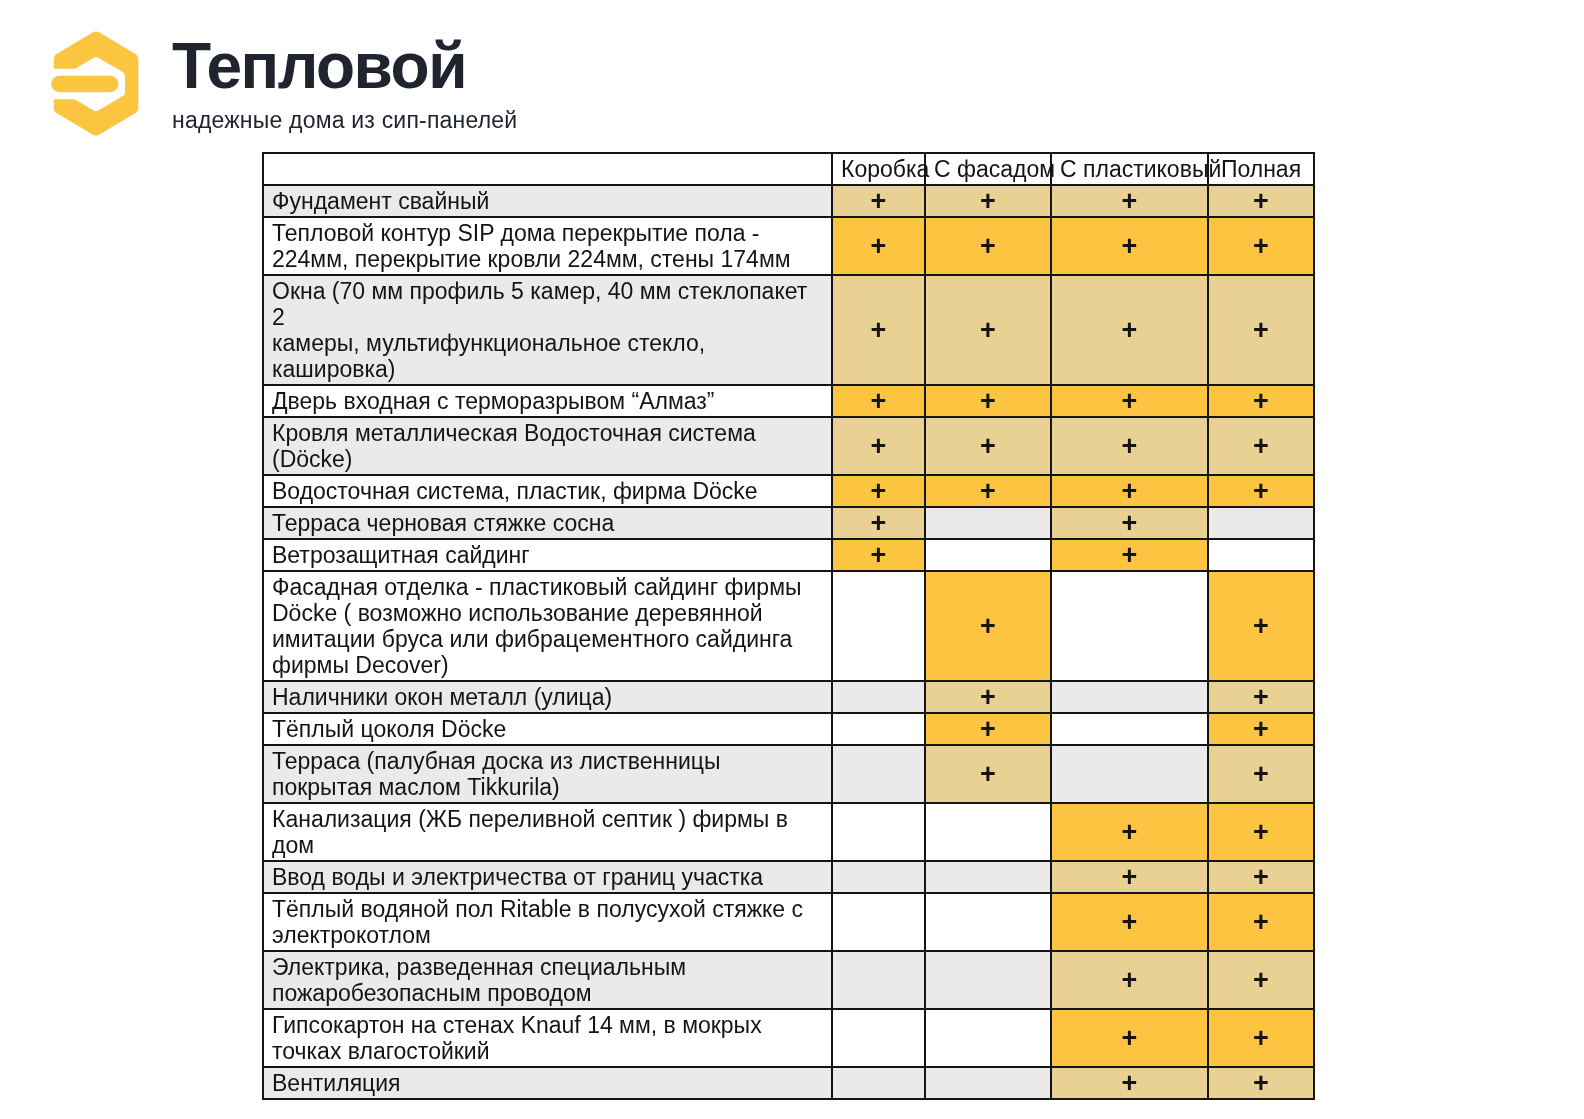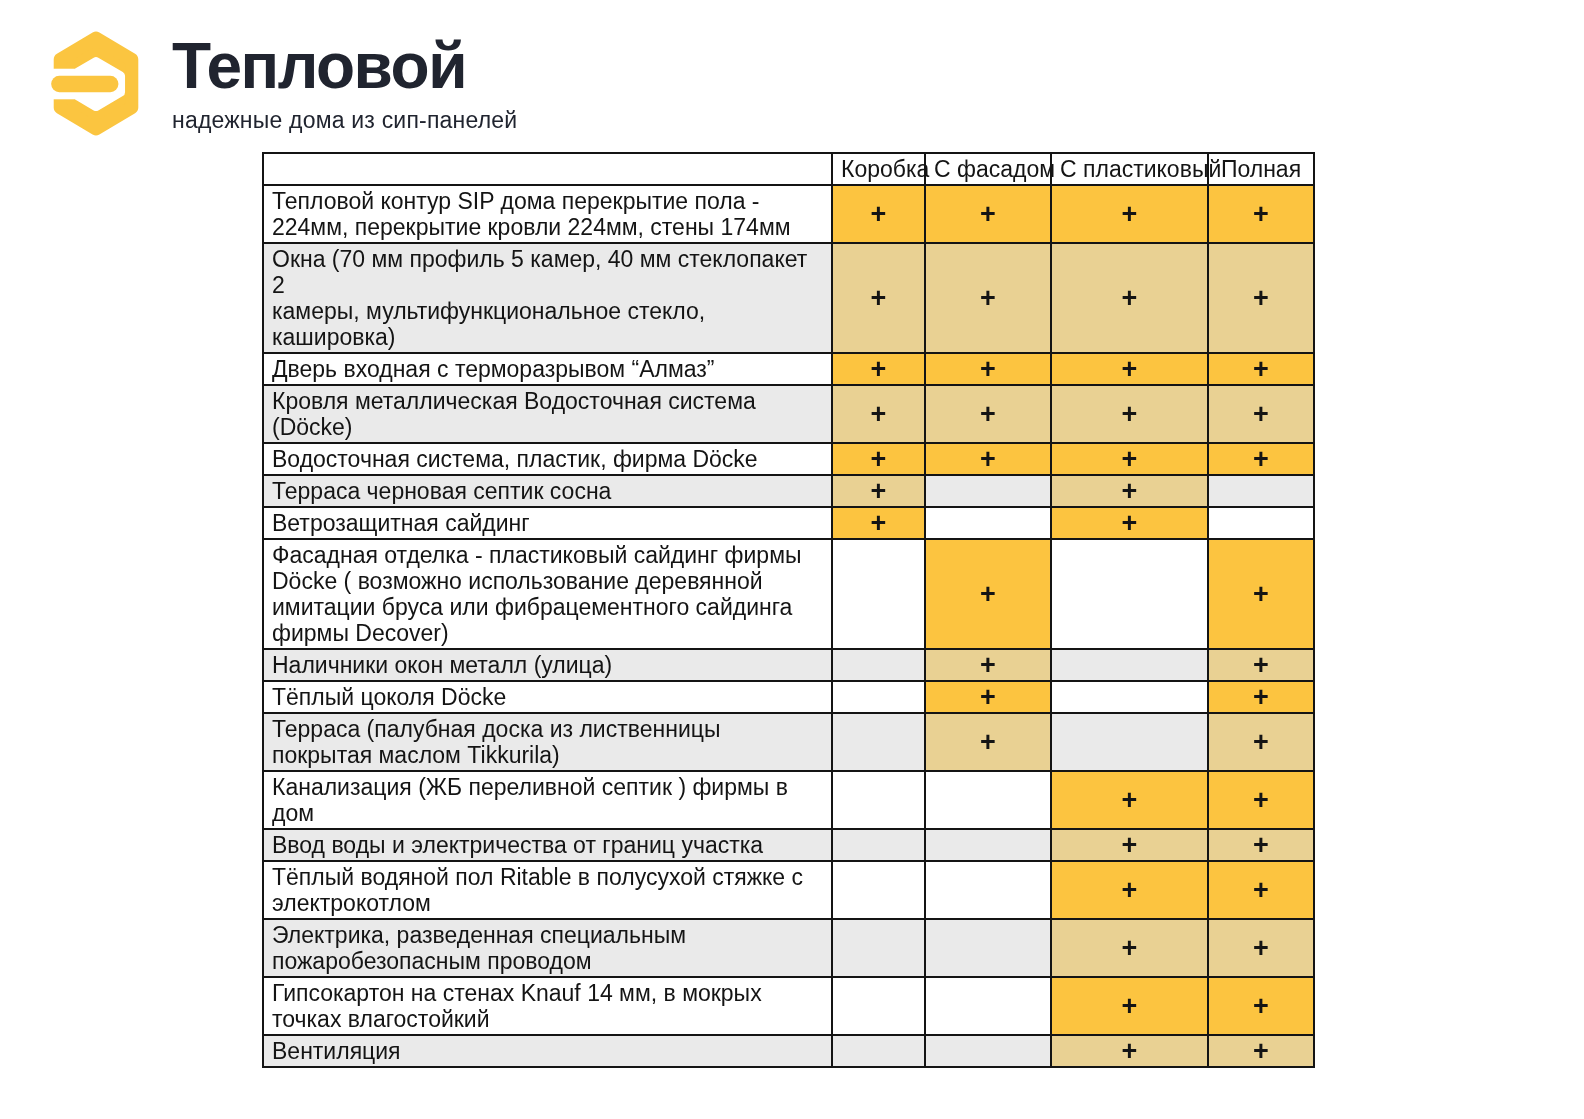--- a/index.html
+++ b/index.html
@@ -109,20 +109,27 @@
   <thead>
     <tr>
       <th class="corner"></th>
       <th class="pkg">Коробка</th>
       <th class="pkg">С фасадом</th>
       <th class="pkg">С пластиковый</th>
       <th class="pkg">Полная</th>
     </tr>
   </thead>
   <tbody>
+      <tr class="row-odd">
+        <td class="feature">Фундамент свайный</td>
+        <td class="cell mark">+</td>
+        <td class="cell mark">+</td>
+        <td class="cell mark">+</td>
+        <td class="cell mark">+</td>
+      </tr>
       <tr class="row-even">
         <td class="feature">Тепловой контур SIP дома перекрытие пола -
 224мм, перекрытие кровли 224мм, стены 174мм</td>
         <td class="cell mark">+</td>
         <td class="cell mark">+</td>
         <td class="cell mark">+</td>
         <td class="cell mark">+</td>
       </tr>
       <tr class="row-odd">
         <td class="feature">Окна (70 мм профиль 5 камер, 40 мм стеклопакет 2
@@ -149,21 +156,21 @@
         <td class="cell mark">+</td>
       </tr>
       <tr class="row-even">
         <td class="feature">Водосточная система, пластик, фирма Döcke</td>
         <td class="cell mark">+</td>
         <td class="cell mark">+</td>
         <td class="cell mark">+</td>
         <td class="cell mark">+</td>
       </tr>
       <tr class="row-odd">
-        <td class="feature">Терраса черновая септик сосна</td>
+        <td class="feature">Терраса черновая стяжке сосна</td>
         <td class="cell mark">+</td>
         <td class="cell"></td>
         <td class="cell mark">+</td>
         <td class="cell"></td>
       </tr>
       <tr class="row-even">
         <td class="feature">Ветрозащитная сайдинг</td>
         <td class="cell mark">+</td>
         <td class="cell"></td>
         <td class="cell mark">+</td>

